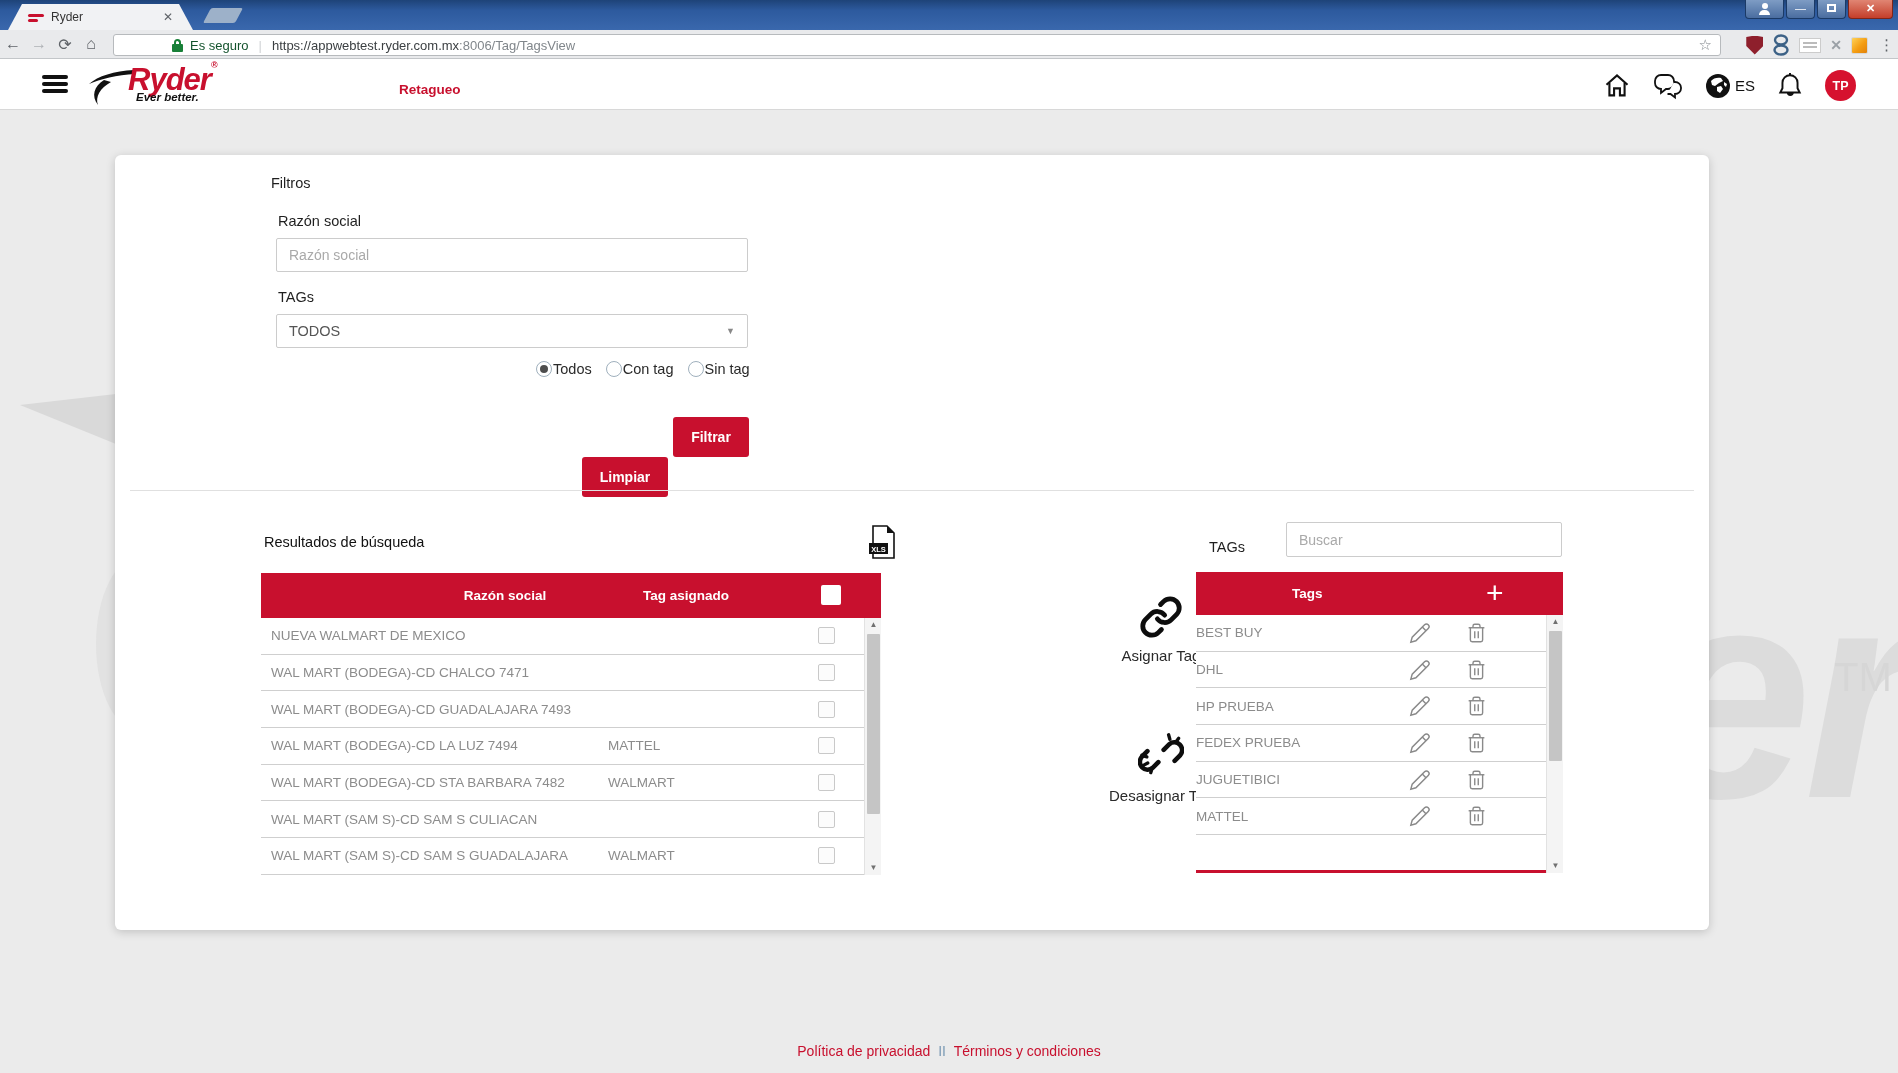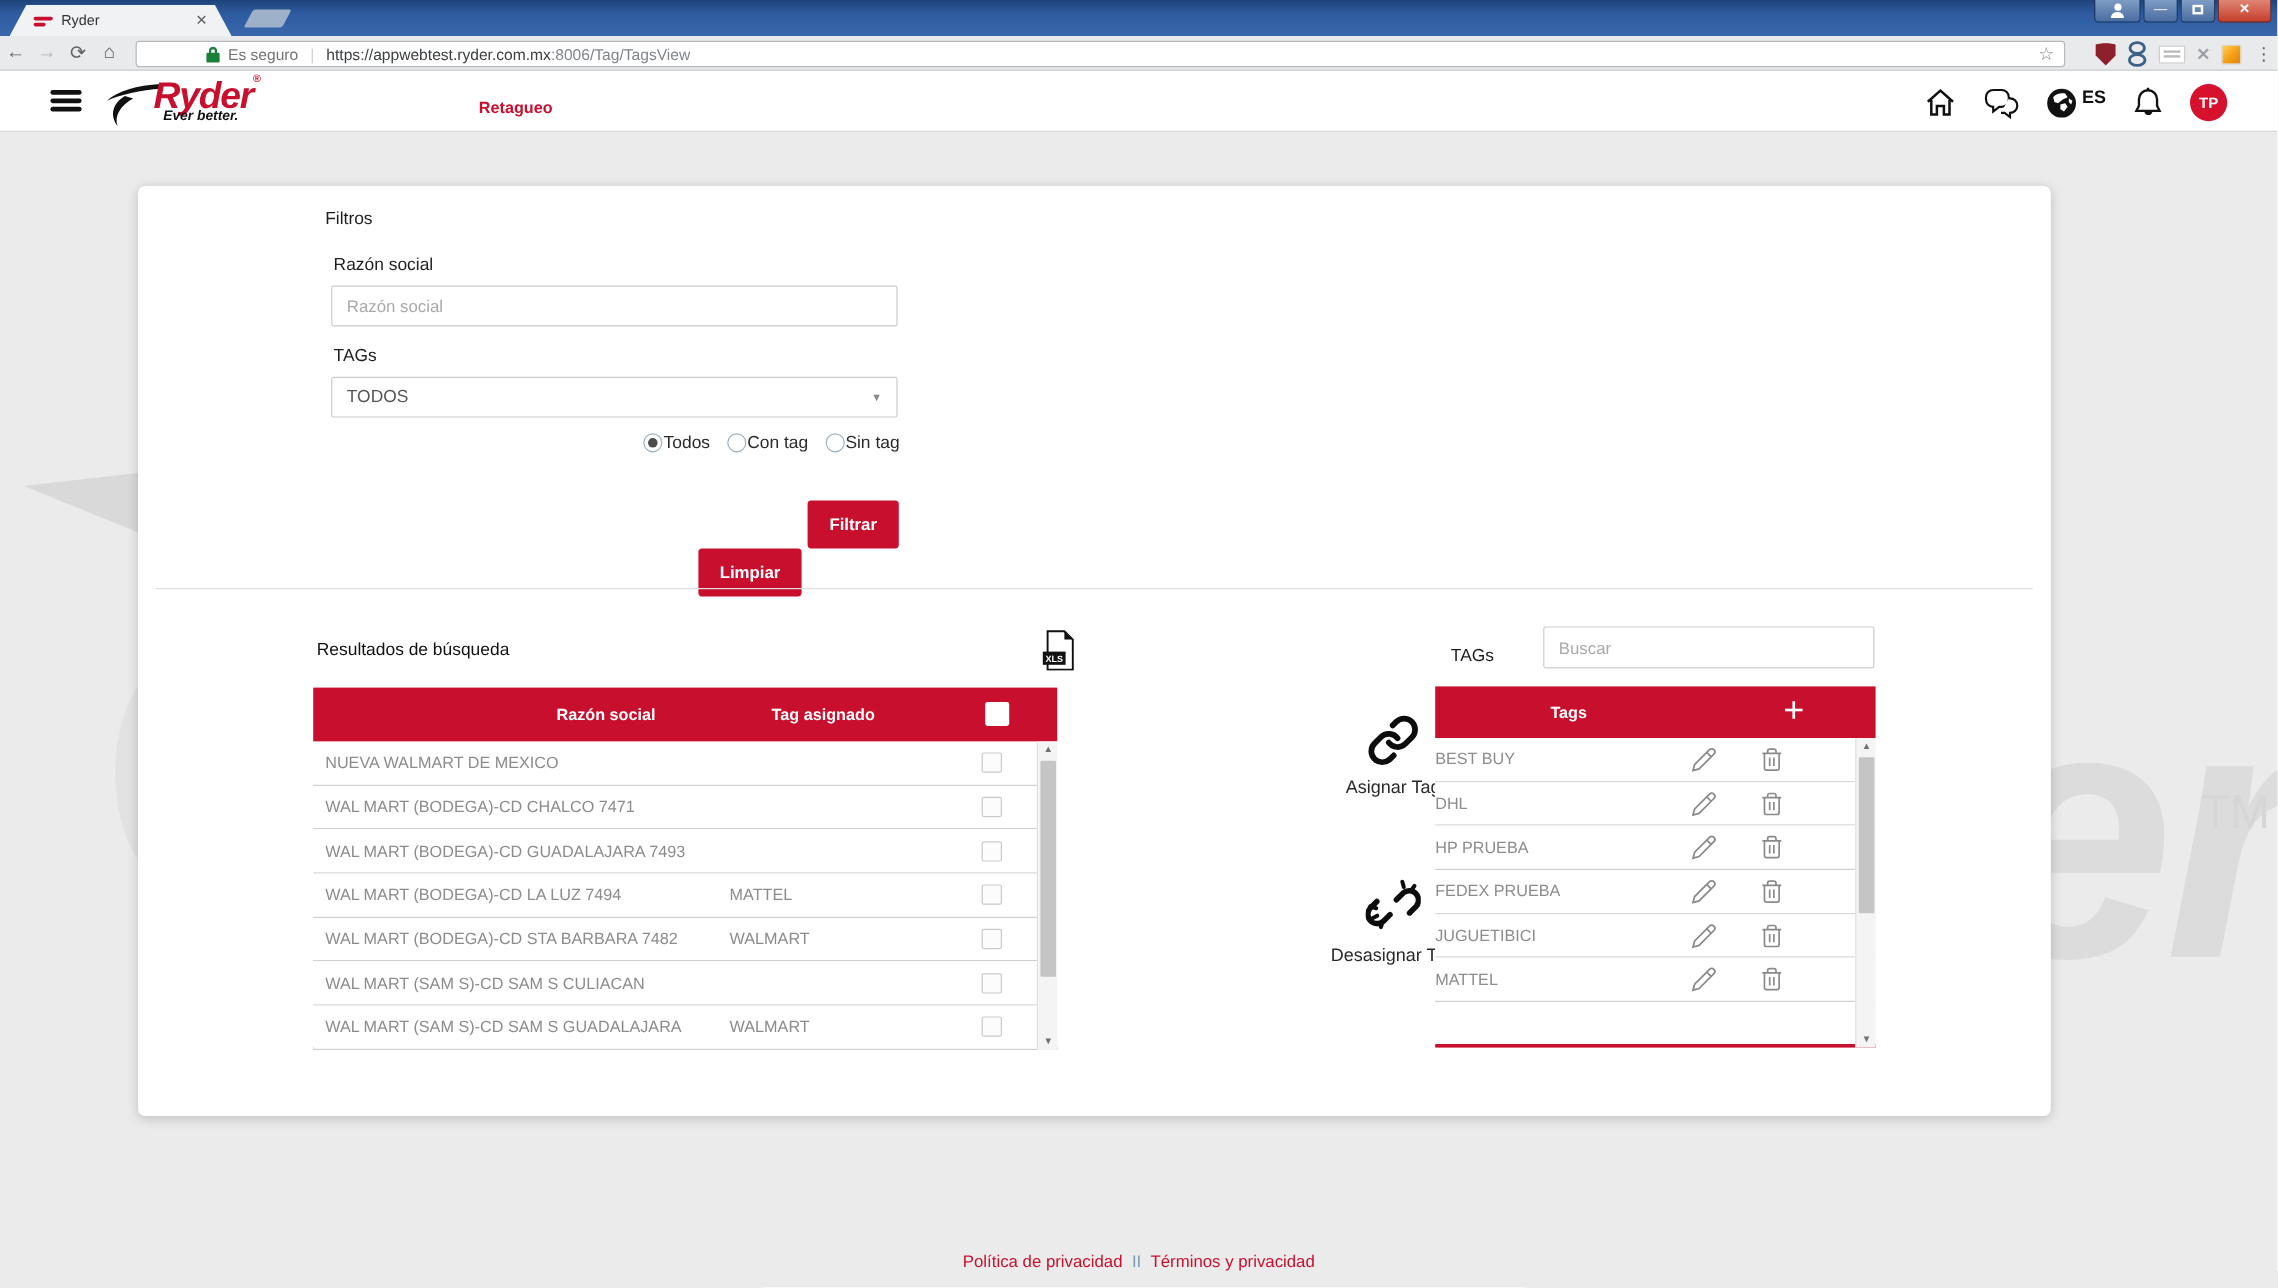--- a/index.html
+++ b/index.html
@@ -31,21 +31,21 @@
 
   .toolbar { position:absolute; left:0; top:30px; width:100%; height:29px; background:#e9eaec;
     border-bottom:1px solid #c3c6c9; display:flex; align-items:center; }
   .nav-ico { font-size:16px; color:#5f6368; width:26px; text-align:center; }
   .nav-ico.disabled { color:#aeb1b5; }
   .addressbar { position:absolute; left:113px; top:4px; width:1608px; height:22px; background:#fff;
     border:1px solid #b7babd; border-radius:3px; display:flex; align-items:center; font-size:13px; }
   .lock-ico { margin-left:58px; width:11px; height:13px; position:relative; }
   .lock-ico .shackle { position:absolute; left:2px; top:0; width:7px; height:7px; border:2px solid #188038; border-bottom:none; border-radius:4px 4px 0 0; }
   .lock-ico .body { position:absolute; left:0; top:5px; width:11px; height:8px; background:#188038; border-radius:1px; }
-  .secure-label { color:#737373; margin-left:7px; }
+  .secure-label { color:#14532d; margin-left:7px; }
   .addr-divider { color:#d0d3d6; margin:0 10px; }
   .url-main { color:#3c4043; }
   .url-suffix { color:#80868b; }
   .addr-star { margin-left:auto; margin-right:8px; color:#80868b; font-size:15px; }
   .ext-area { position:absolute; right:4px; top:2px; height:26px; display:flex; align-items:center; gap:9px; }
   .ext-shield { width:17px; height:19px; background:#8e1f2c; clip-path:polygon(0 8%,50% 0,100% 8%,100% 55%,50% 100%,0 55%); }
   .ext-badge { width:22px; height:15px; background:#fff; border:1px solid #ccc; display:flex; flex-direction:column; justify-content:center; gap:2px; padding:0 3px; }
   .ext-badge i { display:block; height:2px; background:#bbb; }
   .ext-x { color:#9aa0a6; font-size:14px; font-weight:bold; }
   .ext-img { width:17px; height:17px; border:1px solid #d8d8d8; background:linear-gradient(135deg,#ffd257 0%,#f49d12 55%,#e2820a 100%); border-radius:2px; }
@@ -55,21 +55,21 @@
   .appheader { position:absolute; left:0; top:59px; width:100%; height:51px; background:#fff; border-bottom:1px solid #d8d8d8; }
   .hamburger { position:absolute; left:42px; top:75px; width:26px; cursor:pointer; }
   .hamburger i { display:block; height:3.5px; background:#111; border-radius:2px; margin-bottom:3.5px; }
   .logo { position:absolute; left:90px; top:62px; width:150px; height:46px; }
   .logo .brand { position:absolute; left:38px; top:-2px; color:#c8102e; font-weight:bold; font-style:italic; font-size:31px; letter-spacing:-1px; }
   .logo .reg { font-size:9px; vertical-align:22px; font-style:normal; }
   .logo .sub { position:absolute; left:46px; top:29px; color:#111; font-weight:bold; font-style:italic; font-size:11.5px; }
   .module-title { position:absolute; left:399px; top:82px; color:#c8102e; font-weight:bold; font-size:13.5px; }
   .hdr-icons { position:absolute; right:42px; top:70px; display:flex; align-items:center; gap:22px; }
   .hdr-ico svg { display:block; }
-  .lang { display:flex; gap:4px; font-weight:bold; font-size:15px; color:#111; }
+  .lang { display:flex; align-items:center; gap:4px; font-weight:normal; font-size:15px; color:#111; }
   .avatar { width:31px; height:31px; border-radius:50%; background:#d6112e; color:#fff; font-weight:bold;
     font-size:12.5px; display:flex; align-items:center; justify-content:center; }
 
   
   .wm-er { position:absolute; left:1645px; top:520px; font-size:300px; font-weight:bold; font-style:italic;
     color:#dcdcdc; letter-spacing:-8px; z-index:0; }
   .wm-tm { position:absolute; left:1834px; top:655px; font-size:40px; color:#d6d6d6; z-index:0; }
   .wm-wedge { position:absolute; left:20px; top:394px; width:96px; height:50px; background:#d9d9d9;
     clip-path:polygon(0 22%, 100% 0, 100% 100%); filter:blur(0.6px); z-index:0; }
   .wm-arc { position:absolute; left:96px; top:556px; width:90px; height:176px; border:26px solid #e2e2e2;
@@ -469,16 +469,16 @@
         <span class="sb-arrow sb-up">▲</span>
         <span class="sb-thumb"></span>
         <span class="sb-arrow sb-down">▼</span>
       </div>
     </div>
   </div>
 
   <div class="footer">
     <a href="#">Política de privacidad</a>
     <span class="sep">II</span>
-    <a href="#">Términos y privacidad</a>
+    <a href="#">Términos y condiciones</a>
   </div>
 
 </div>
 
 </body></html>

